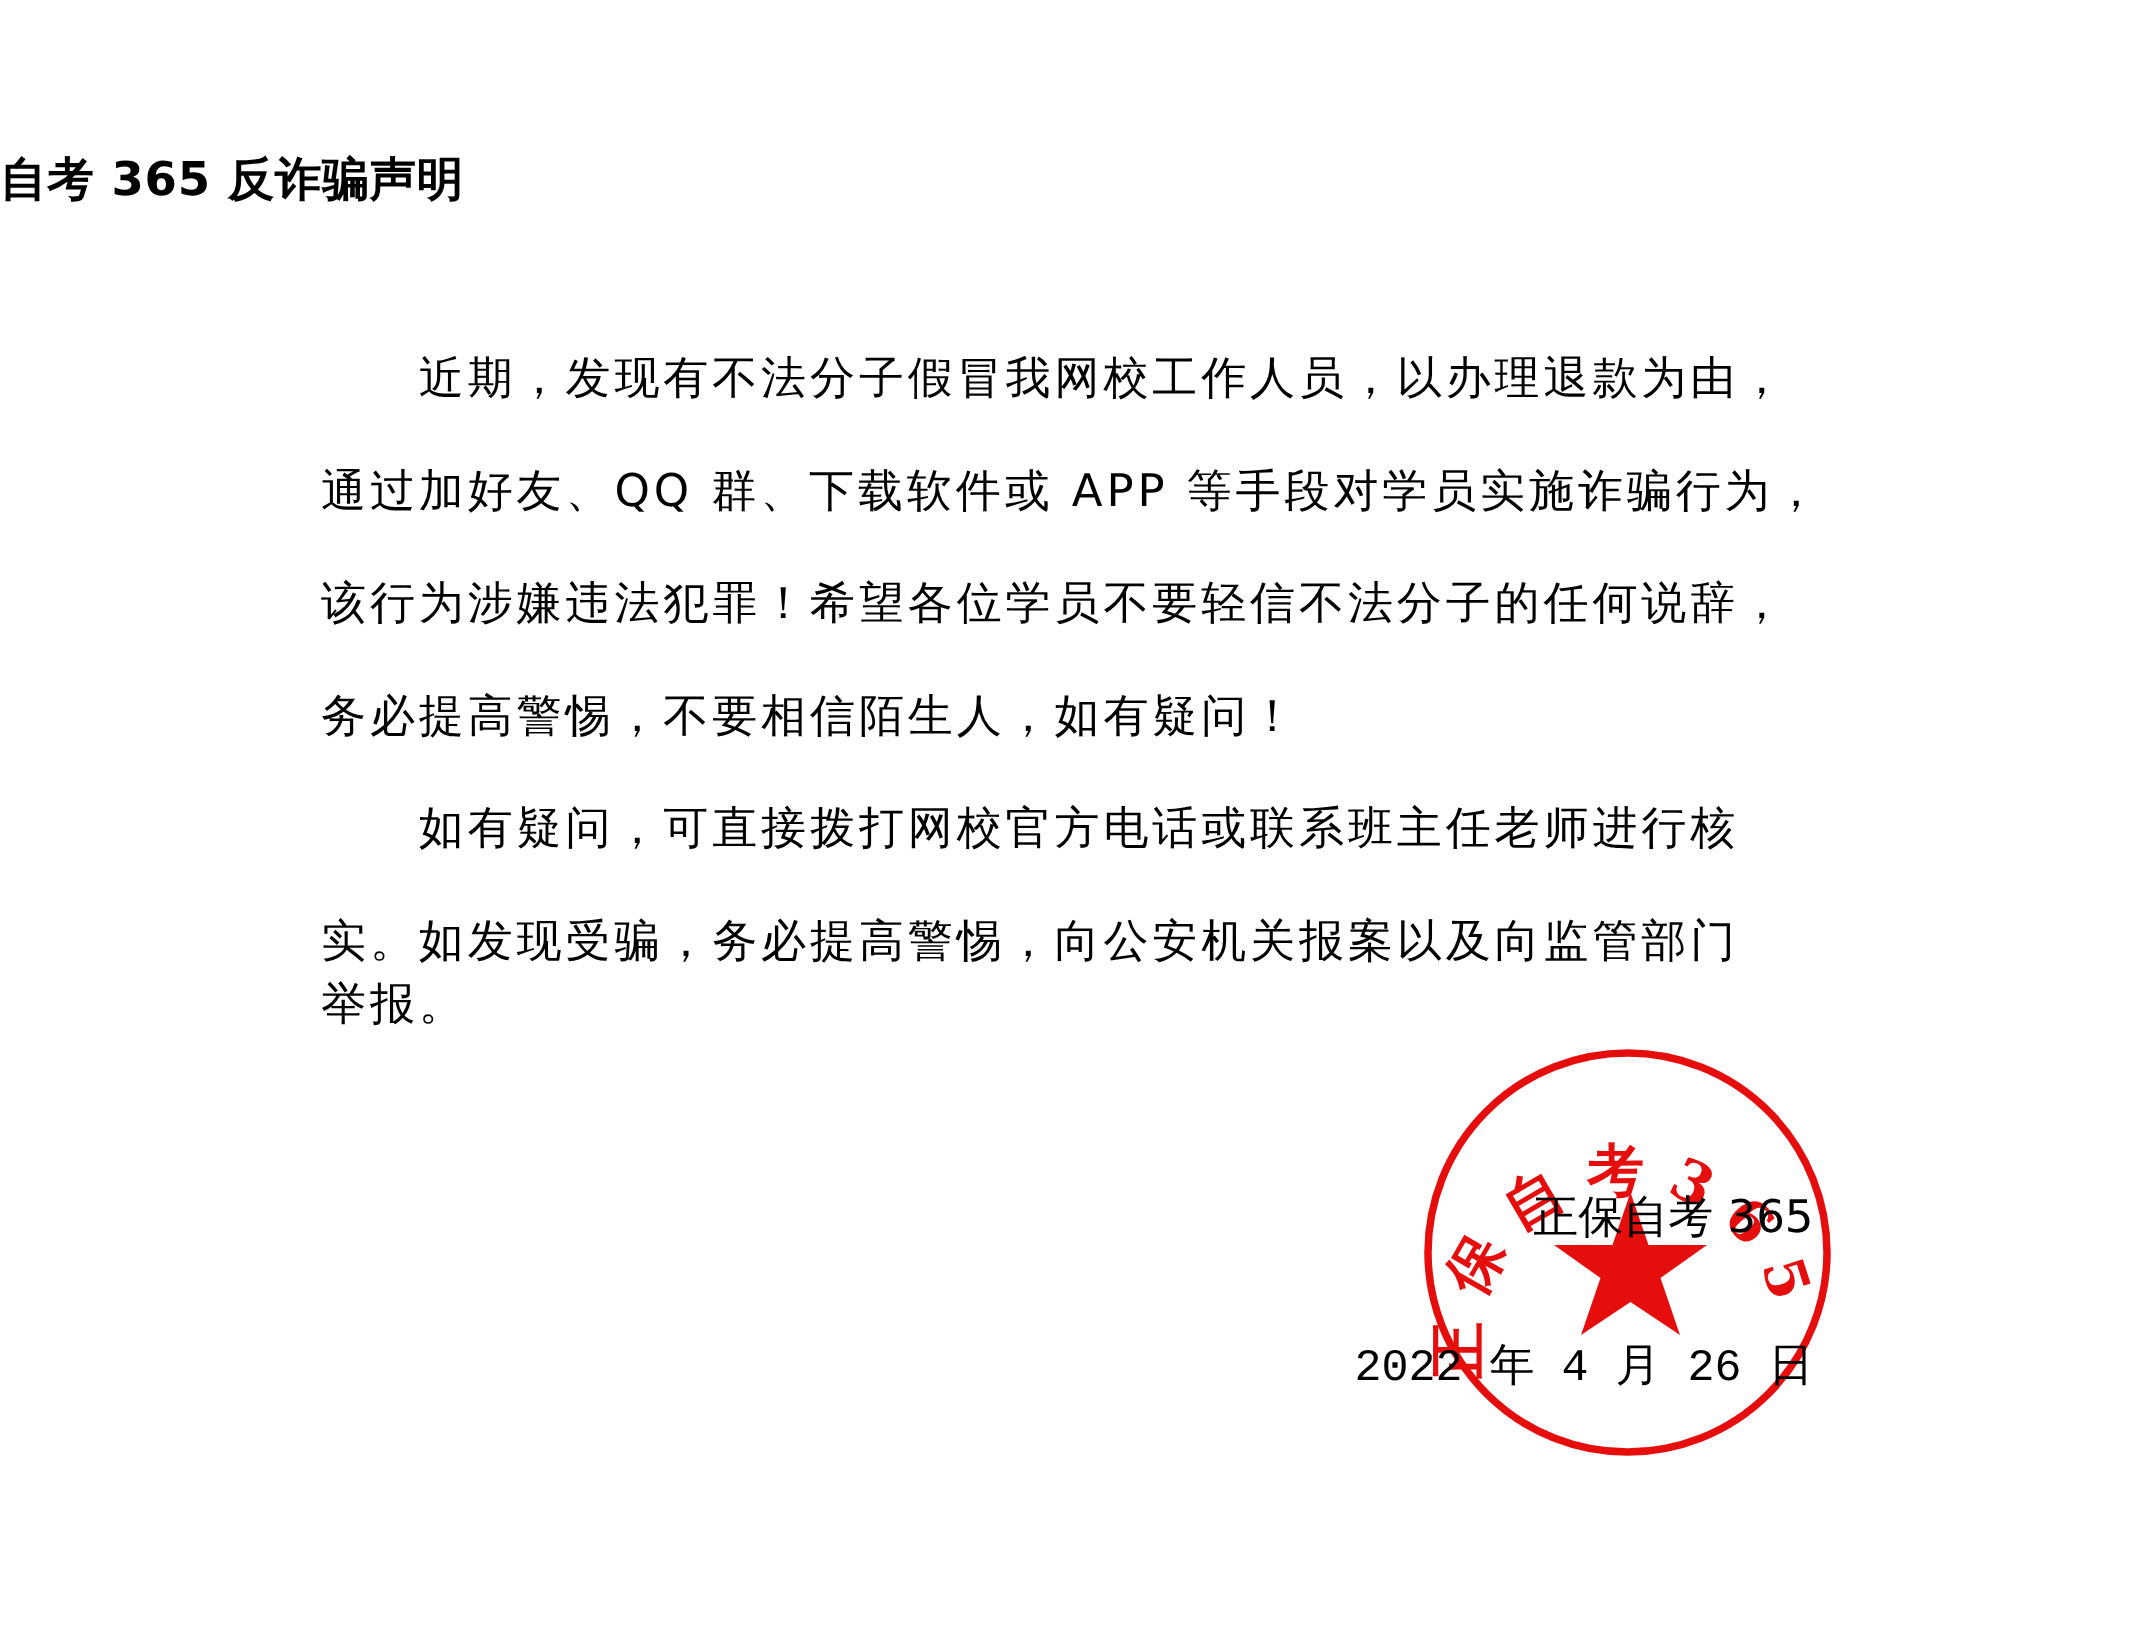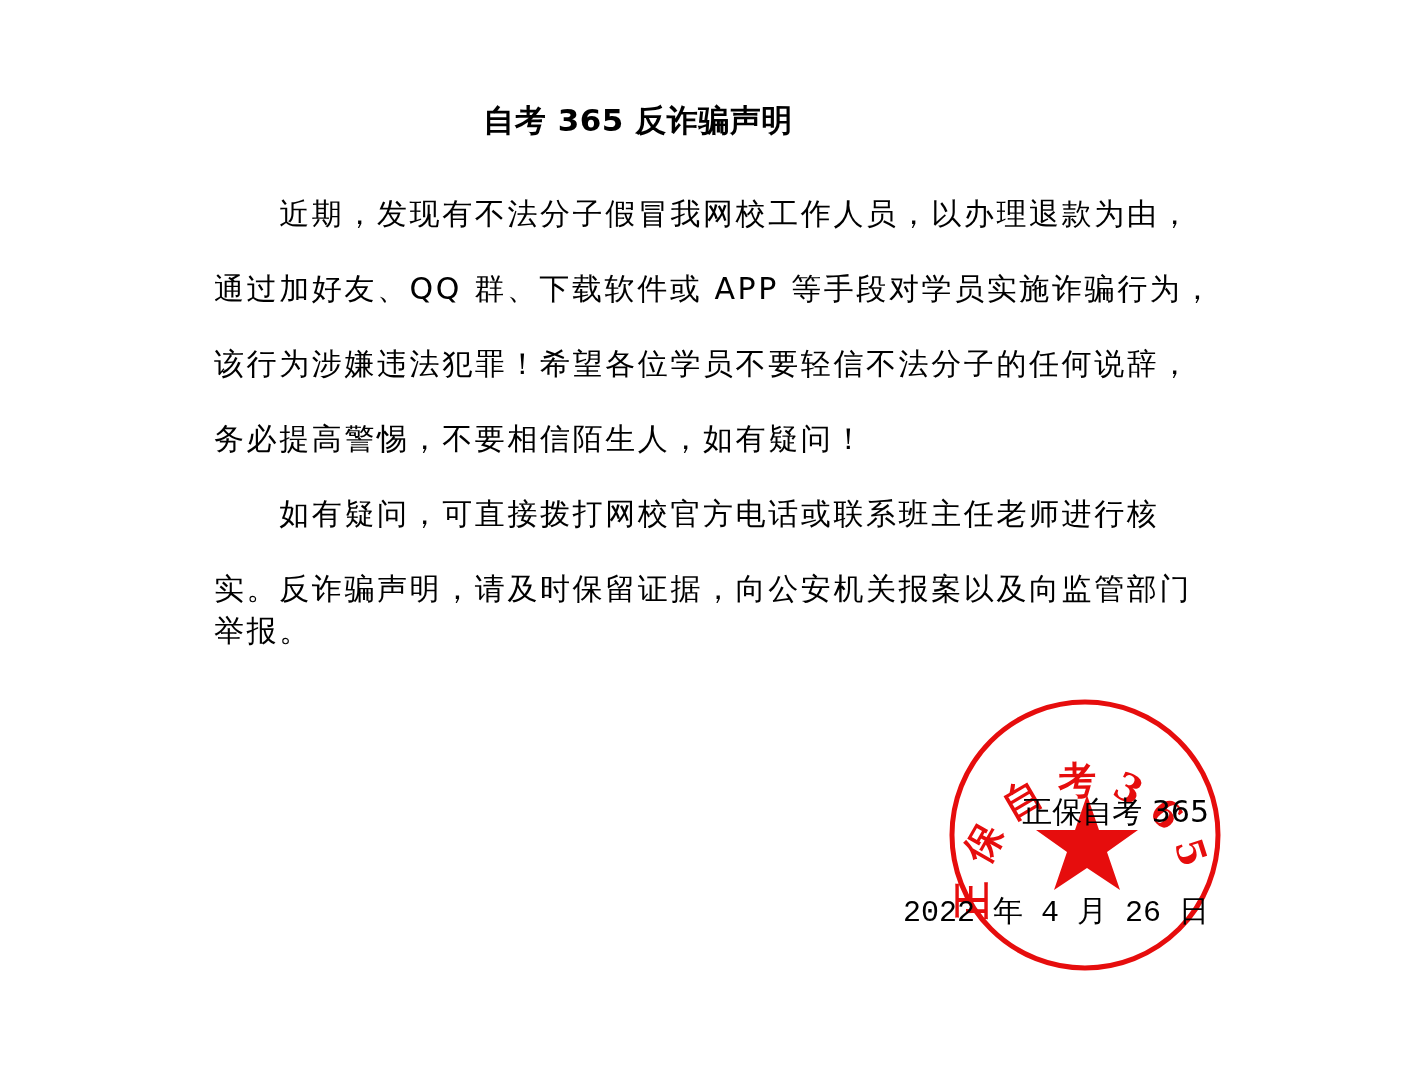--- a/index.html
+++ b/index.html
@@ -13,33 +13,34 @@
     position: relative;
     overflow: hidden;
     font-family: "DejaVu Sans", "Liberation Sans", sans-serif;
     color: #000;
   }
   .page-title {
     position: absolute;
     left: 0;
     width: 1276px;
     top: 100px;
-    text-align: center;
+    text-align: left;
     font-size: 31px;
     font-weight: bold;
     line-height: 40px;
     letter-spacing: 0.5px;
   }
   .line {
     position: absolute;
     left: 214px;
     white-space: nowrap;
     font-size: 30px;
     line-height: 40px;
     letter-spacing: 2.6px;
+    margin-top: 39px;
   }
   .signature {
     position: absolute;
     right: 215px;
     white-space: nowrap;
     font-size: 30px;
     line-height: 40px;
     text-align: center;
   }
   .stamp {
@@ -56,21 +57,21 @@
 <body>
 
 <div>
   <div class="page-title">自考 365 反诈骗声明</div>
 
   <div class="line" style="top:194px;">　　近期，发现有不法分子假冒我网校工作人员，以办理退款为由，</div>
   <div class="line" style="top:269px;">通过加好友、QQ 群、下载软件或 APP 等手段对学员实施诈骗行为，</div>
   <div class="line" style="top:344px;">该行为涉嫌违法犯罪！希望各位学员不要轻信不法分子的任何说辞，</div>
   <div class="line" style="top:419px;">务必提高警惕，不要相信陌生人，如有疑问！</div>
   <div class="line" style="top:494px;text-align:right;">　　如有疑问，可直接拨打网校官方电话或联系班主任老师进行核</div>
-  <div class="line" style="top:569px;">实。反诈骗声明，请及时保留证据，向公安机关报案以及向监管部门</div>
+  <div class="line" style="top:569px;">实。如发现受骗，务必提高警惕，向公安机关报案以及向监管部门</div>
   <div class="line" style="top:611px;">举报。</div>
 
   <div class="signature" style="top:792px;">正保自考 365</div>
   <div class="signature" style="top:893px;font-family:Liberation Mono, monospace;">2022 年 4 月 26 日</div>
 
   <svg class="stamp" viewBox="0 0 290 290" xmlns="http://www.w3.org/2000/svg">
     <defs>
       <path id="stamp-arc" d="M 52 240 A 100 100 0 1 1 238 240" fill="none"></path>
     </defs>
     <circle cx="145" cy="145" r="133" fill="none" stroke="#e60d0d" stroke-width="5"></circle>

